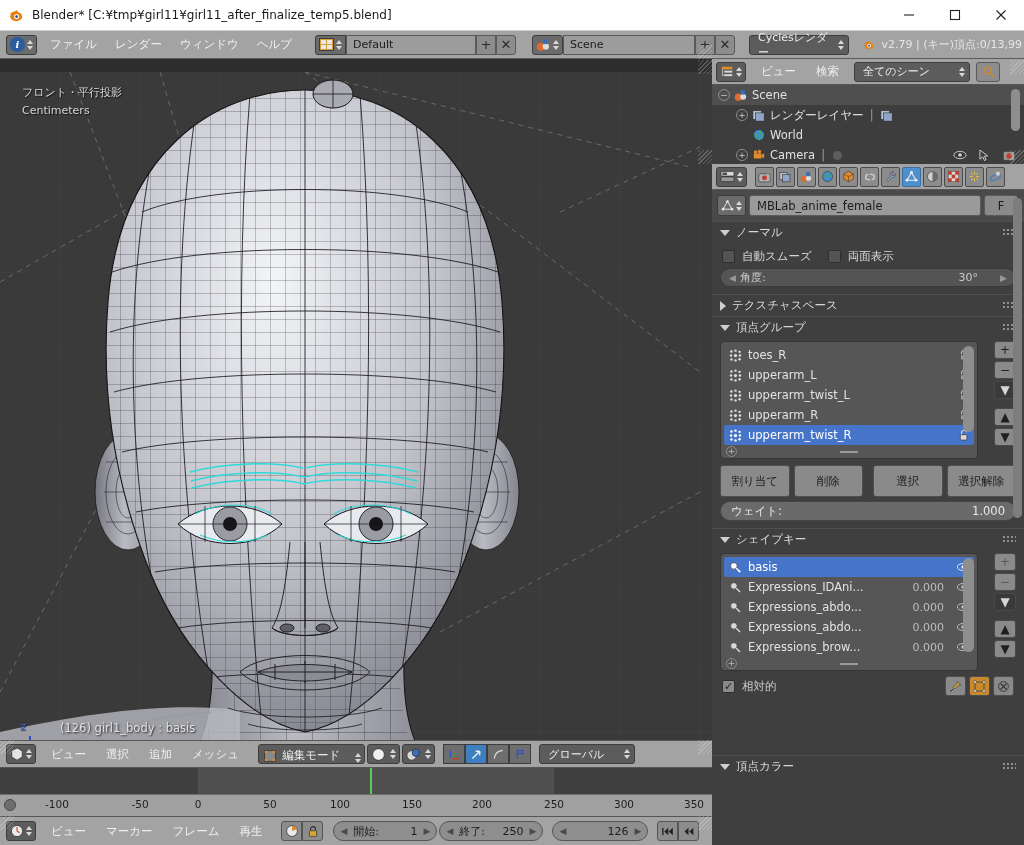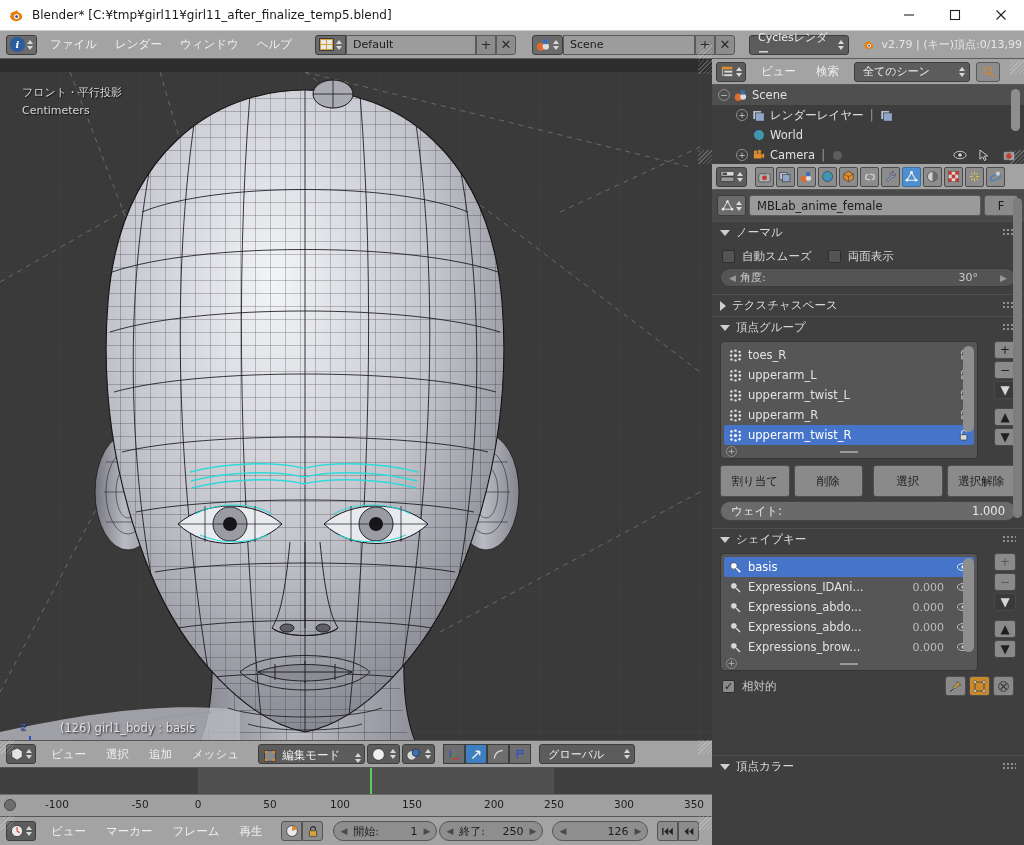--- a/index.html
+++ b/index.html
@@ -683,21 +683,21 @@
   <div class="tl-strip">
     <div class="tl-range" style="left:198px; width:356px;"></div>
     <div class="tl-playhead" style="left:370px;"></div>
     <div class="tl-axis">
       <div class="tl-tick" style="left:57px;">-100</div>
       <div class="tl-tick" style="left:140px;">-50</div>
       <div class="tl-tick" style="left:198px;">0</div>
       <div class="tl-tick" style="left:270px;">50</div>
       <div class="tl-tick" style="left:340px;">100</div>
       <div class="tl-tick" style="left:412px;">150</div>
-      <div class="tl-tick" style="left:482px;margin-left:12px;">200</div>
+      <div class="tl-tick" style="left:482px;">200</div>
       <div class="tl-tick" style="left:554px;">250</div>
       <div class="tl-tick" style="left:624px;">300</div>
       <div class="tl-tick" style="left:694px;">350</div>
     </div>
     <div class="tl-knob"></div>
   </div>
 
   <div class="tl-header">
     <div class="editor-sel" style="margin:0 4px 0 4px;background:#5c5c5c;">
       <svg width="14" height="14" viewBox="0 0 16 16">

